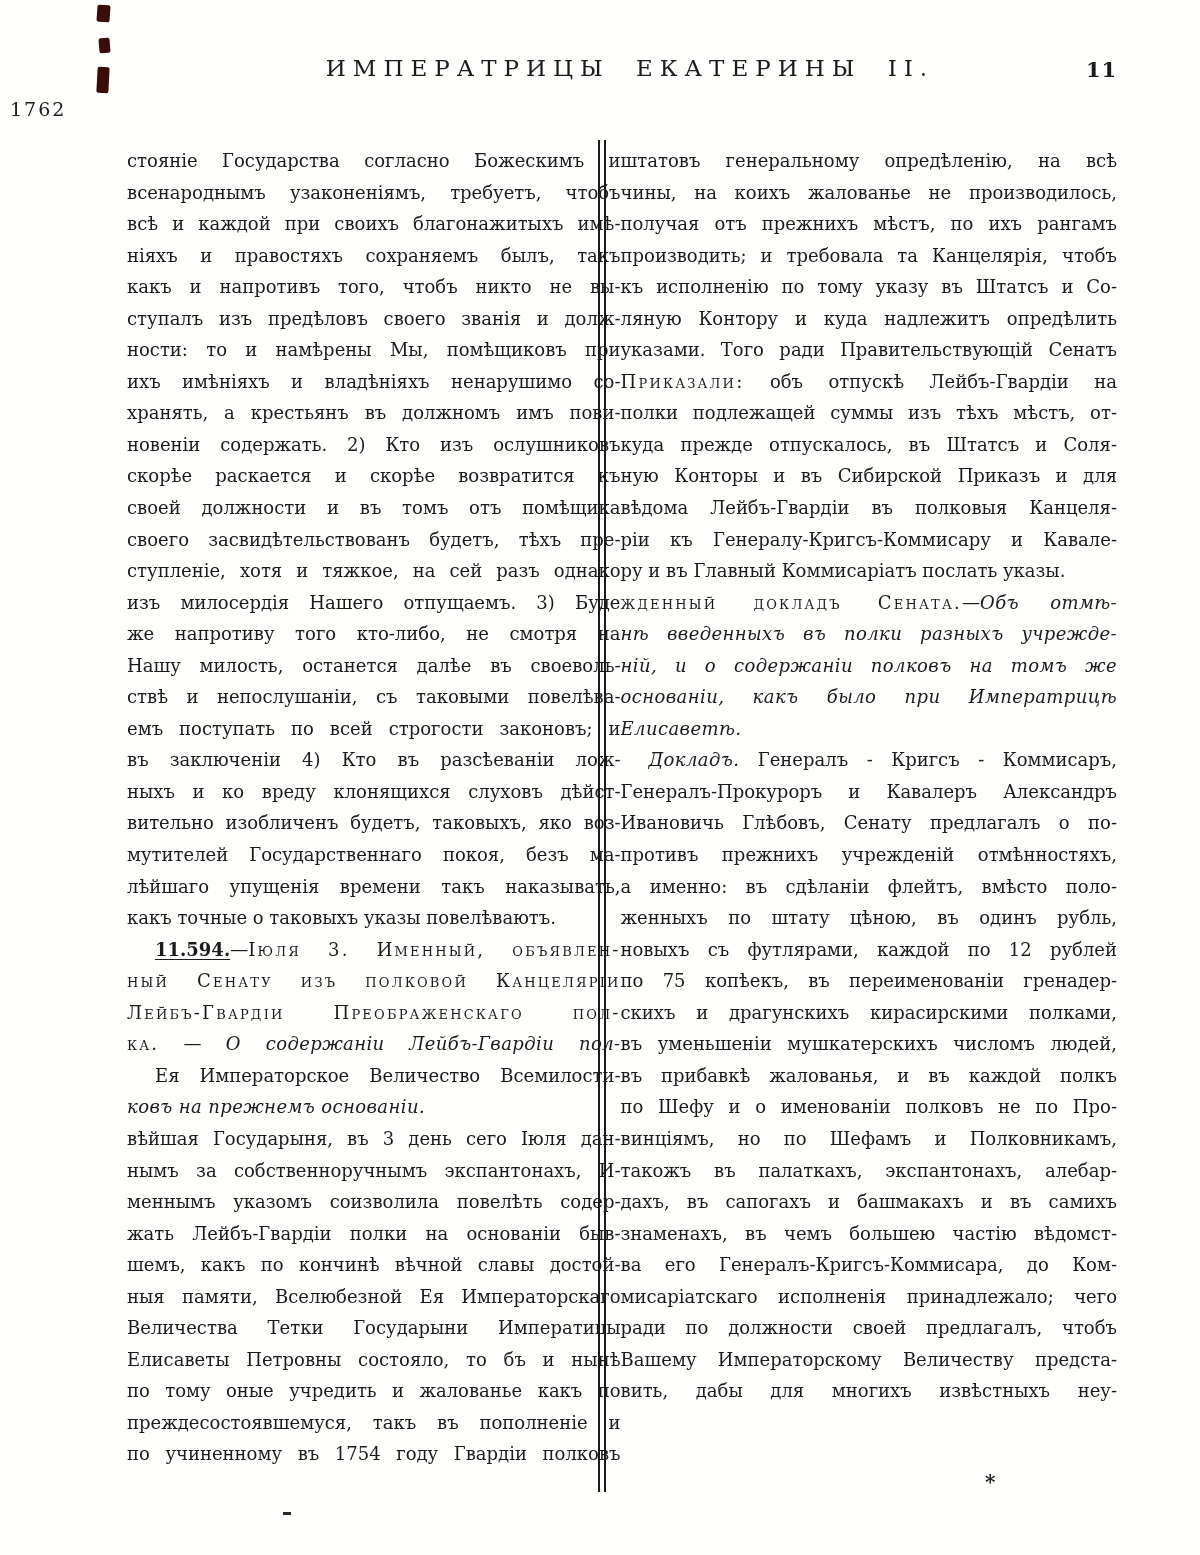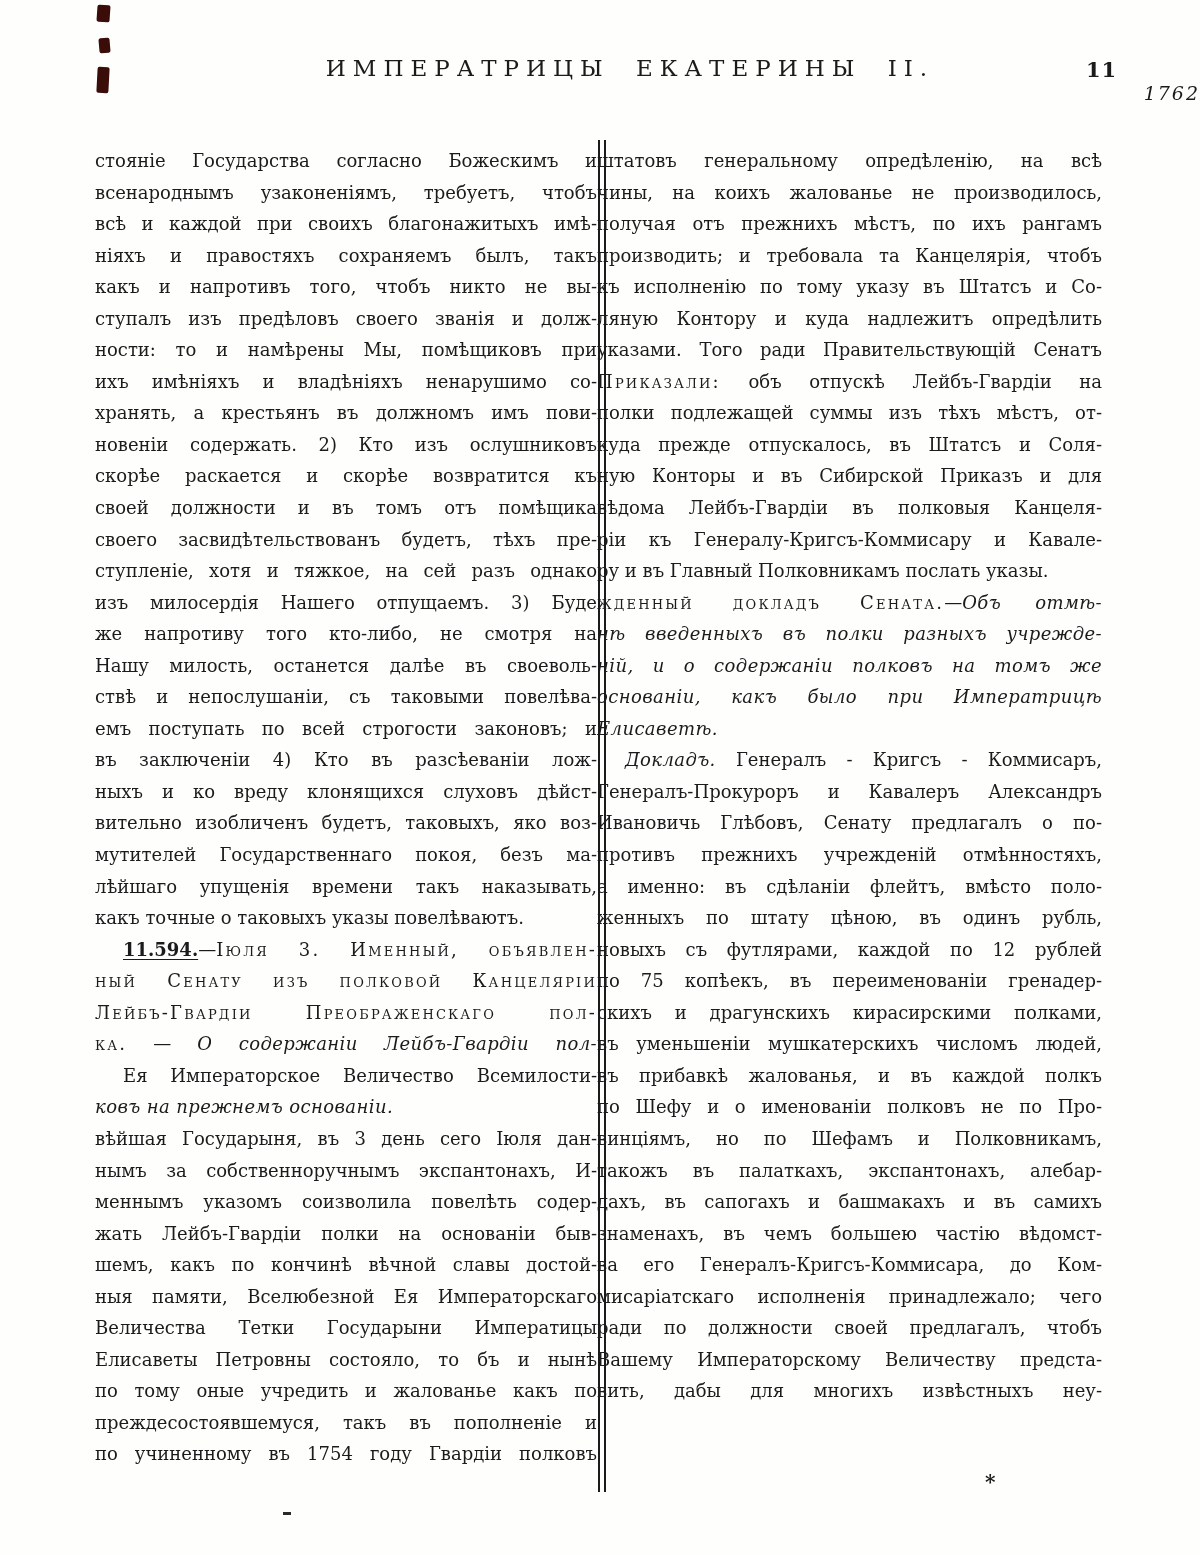--- a/index.html
+++ b/index.html
@@ -12,31 +12,31 @@
   #hdr-title {
     position:absolute; top:55px; left:0; width:100%;
     text-align:center; text-indent:60px;
     font-size:23px; letter-spacing:7px; word-spacing:12px; font-weight:500;
   }
   #hdr-pagenum {
     position:absolute; top:57px; left:1086px; width:50px;
     font-size:21px; font-weight:700; letter-spacing:1px;
   }
   #hdr-year {
-    position:absolute; top:82px; left:0; width:100%;
-    text-align:right; text-indent:10px;
-    font-size:19px; letter-spacing:2px;font-style:italic;
+    position:absolute; top:98px; left:0; width:100%;
+    text-align:left; text-indent:10px;
+    font-size:19px; letter-spacing:2px;
   }
   
   #textblock {
     position:absolute; top:145px; left:95px; width:1022px;
     display:flex; flex-direction:row;
   }
   .col { font-size:18px; }
-  #col-left  { width:502px; }
+  #col-left  { width:502px;margin-left:32px; }
   #col-right { width:505px; }
   #divider {
     position:absolute; top:-5px; left:503px; height:1352px; width:4px;
     border-left:2px solid #1b1b1b; border-right:2px solid #1b1b1b;
   }
   .line {
     height:31.55px; line-height:31.55px;
     text-align:justify; text-align-last:justify;
     overflow:hidden; white-space:nowrap;
   }
@@ -120,21 +120,21 @@
         <div class="line"><span class="s-p">производить; и требовала та Канцелярія, чтобъ</span></div>
         <div class="line"><span class="s-p">къ исполненію по тому указу въ Штатсъ и Со-</span></div>
         <div class="line"><span class="s-p">ляную Контору и куда надлежитъ опредѣлить</span></div>
         <div class="line"><span class="s-p">указами. Того ради Правительствующій Сенатъ</span></div>
         <div class="line"><span class="s-sc">Приказали:</span><span class="s-p"> объ отпускѣ Лейбъ-Гвардіи на</span></div>
         <div class="line"><span class="s-p">полки подлежащей суммы изъ тѣхъ мѣстъ, от-</span></div>
         <div class="line"><span class="s-p">куда прежде отпускалось, въ Штатсъ и Соля-</span></div>
         <div class="line"><span class="s-p">ную Конторы и въ Сибирской Приказъ и для</span></div>
         <div class="line"><span class="s-p">вѣдома Лейбъ-Гвардіи въ полковыя Канцеля-</span></div>
         <div class="line"><span class="s-p">ріи къ Генералу-Кригсъ-Коммисару и Кавале-</span></div>
-        <div class="line end"><span class="s-p">ру и въ Главный Полковникамъ послать указы.</span></div>
+        <div class="line end"><span class="s-p">ру и въ Главный Коммисаріатъ послать указы.</span></div>
         <div class="line"><span class="s-sc">жденный докладъ Сената.</span><span class="s-p">—</span><span class="s-i">Объ отмѣ-</span></div>
         <div class="line"><span class="s-i">нѣ введенныхъ въ полки разныхъ учрежде-</span></div>
         <div class="line"><span class="s-i">ній, и о содержаніи полковъ на томъ же</span></div>
         <div class="line"><span class="s-i">основаніи, какъ было при Императрицѣ</span></div>
         <div class="line end"><span class="s-i">Елисаветѣ.</span></div>
         <div class="line indent"><span class="s-i">Докладъ.</span><span class="s-p"> Генералъ - Кригсъ - Коммисаръ,</span></div>
         <div class="line"><span class="s-p">Генералъ-Прокуроръ и Кавалеръ Александръ</span></div>
         <div class="line"><span class="s-p">Ивановичь Глѣбовъ, Сенату предлагалъ о по-</span></div>
         <div class="line"><span class="s-p">противъ прежнихъ учрежденій отмѣнностяхъ,</span></div>
         <div class="line"><span class="s-p">а именно: въ сдѣланіи флейтъ, вмѣсто поло-</span></div>

